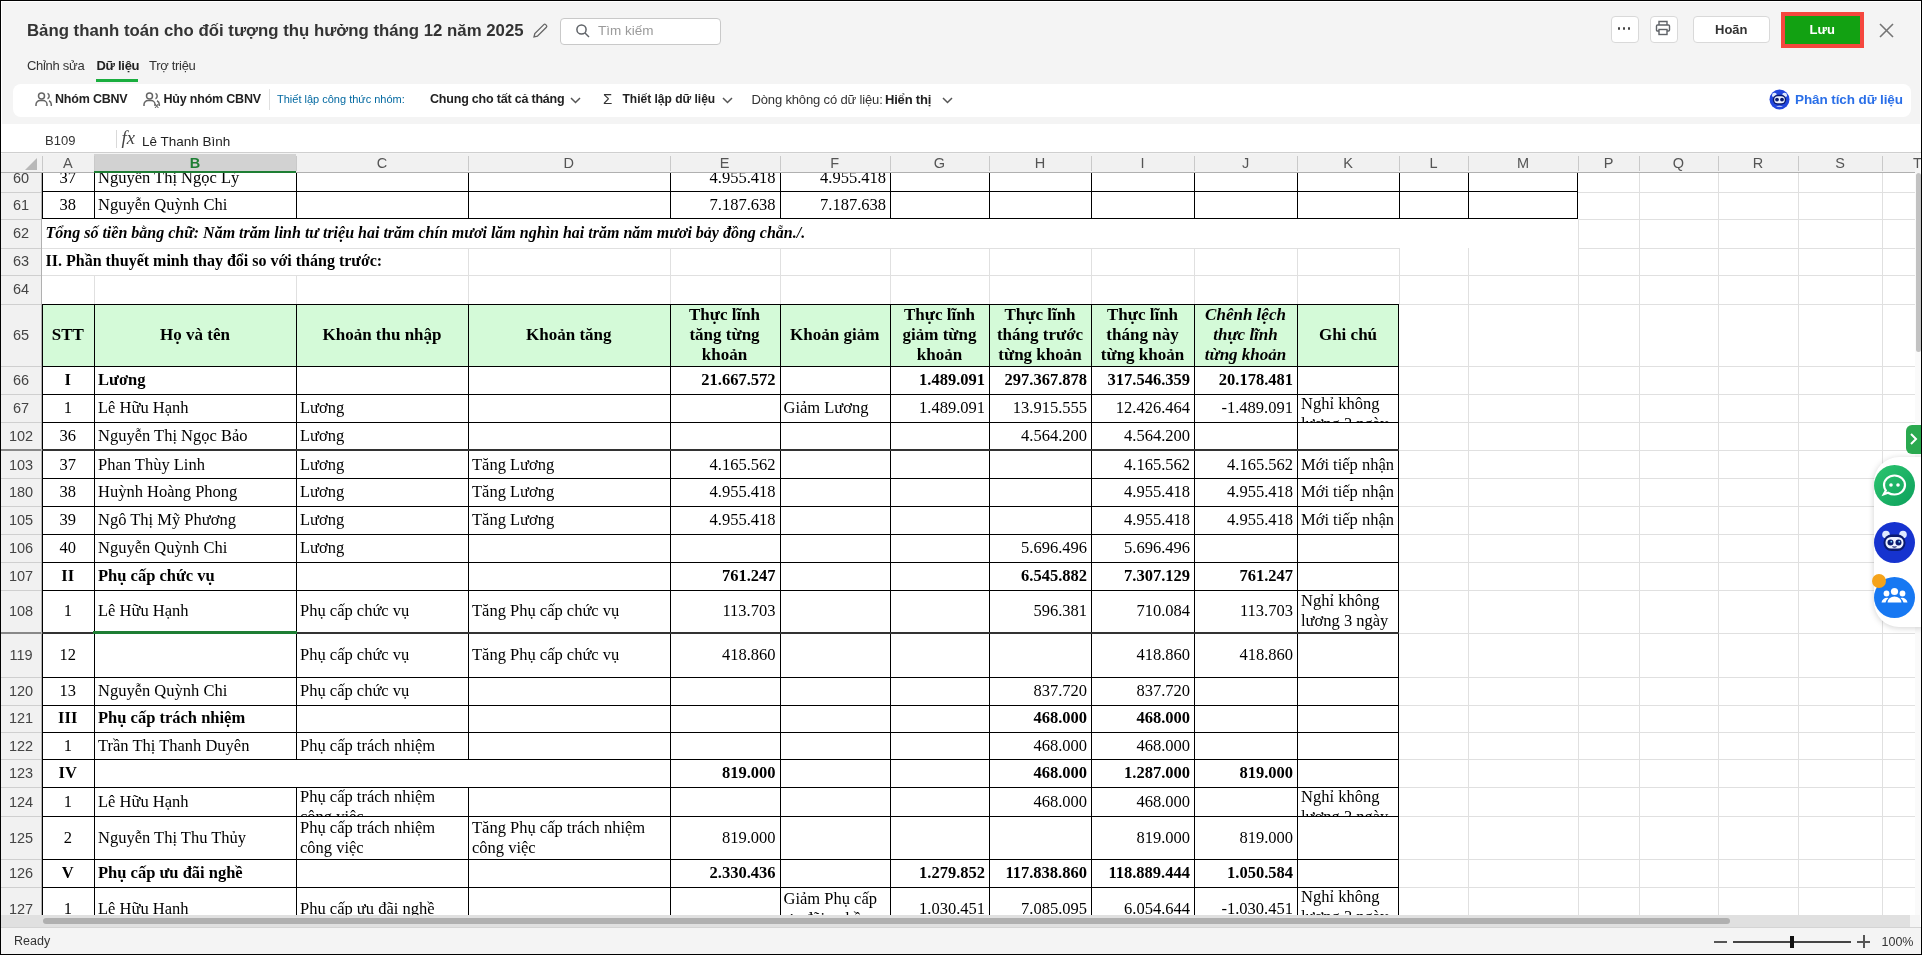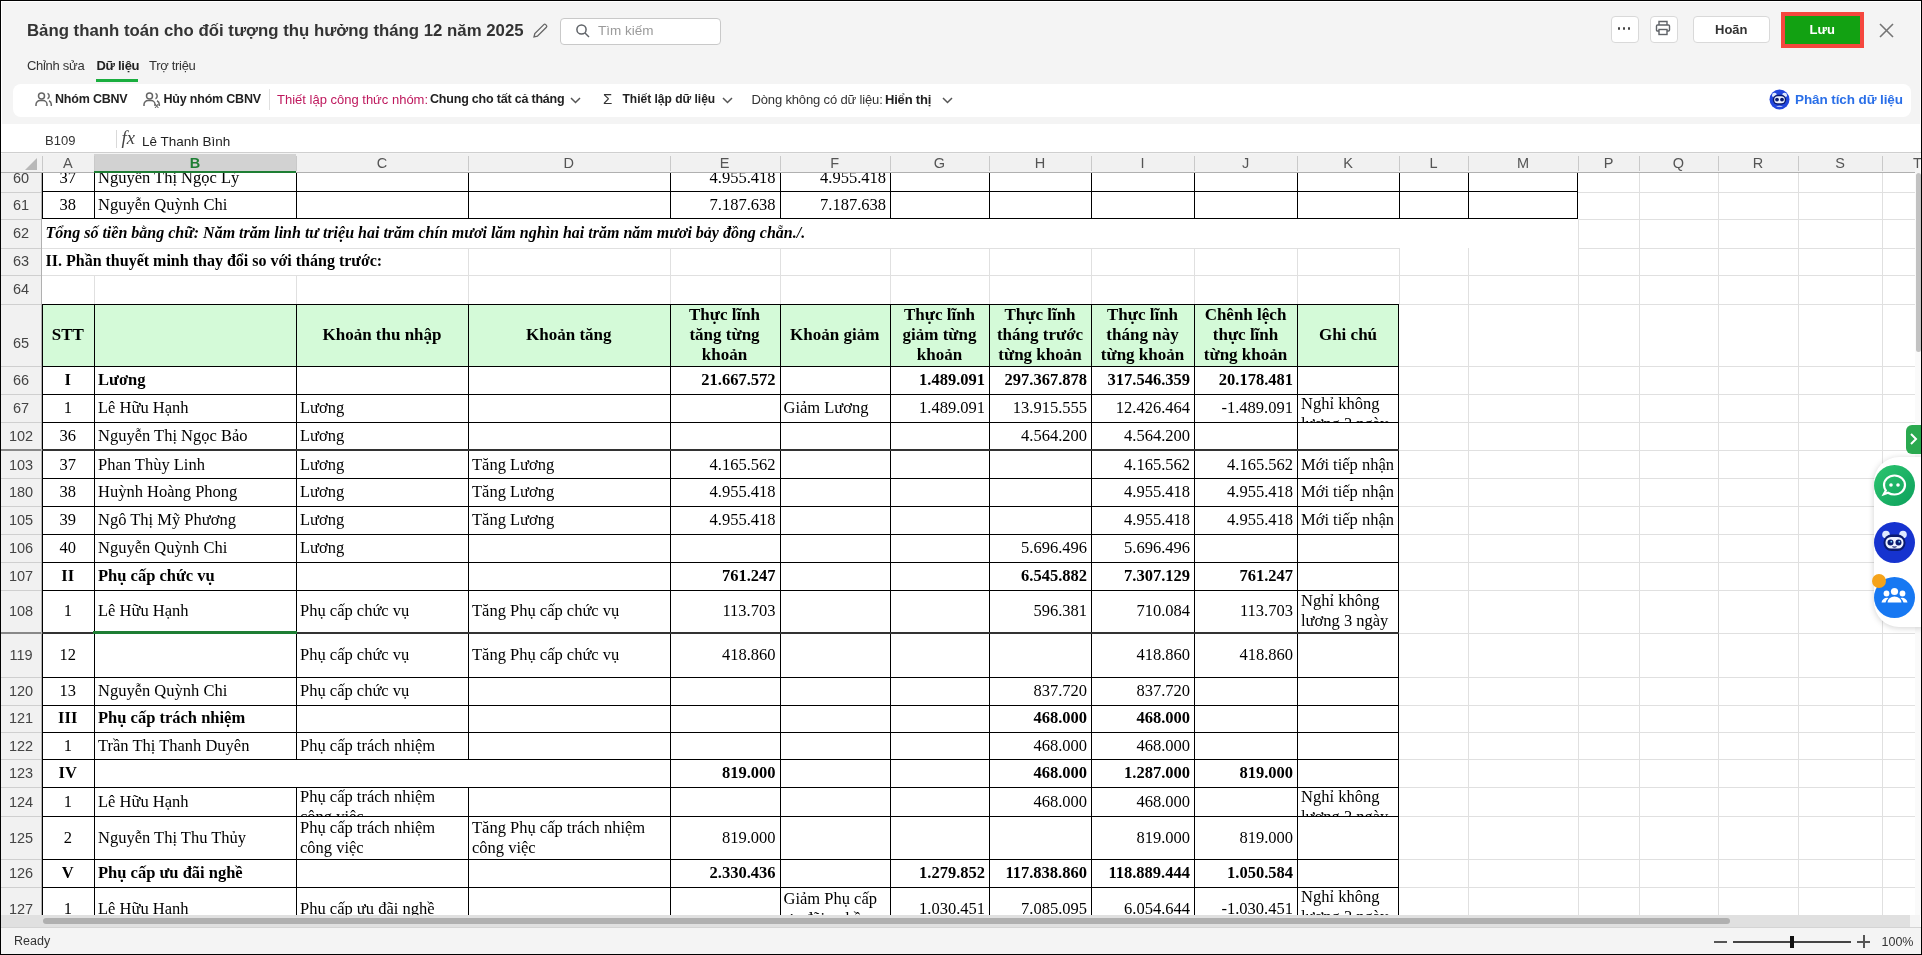--- a/index.html
+++ b/index.html
@@ -57,21 +57,21 @@
     </svg>
 <div class="ab" style="left:54px;top:92px;white-space:nowrap;font-size:12.5px;letter-spacing:-0.2px;font-weight:bold;color:#222;line-height:13px;">Nhóm CBNV</div>
 <svg class="ab" style="left:141px;top:89px;" width="19" height="19" viewBox="0 0 19 19">
 <circle cx="7.5" cy="6" r="3" fill="none" stroke="#666" stroke-width="1.5"></circle>
 <path d="M2 16 v-1.5 a4 4 0 0 1 4-4 h3 a4 4 0 0 1 4 4 V16" fill="none" stroke="#666" stroke-width="1.5"></path>
 <path d="M13.5 3.3 a3 3 0 0 1 0 5.4 M15 10.7 a4 4 0 0 1 2.3 3.6 V16" fill="none" stroke="#666" stroke-width="1.5"></path>
       <text x="12.5" y="17.5" font-size="8" fill="#666" font-weight="bold">x</text>
     </svg>
 <div class="ab" style="left:162.5px;top:92px;white-space:nowrap;font-size:12.5px;letter-spacing:-0.2px;font-weight:bold;color:#222;line-height:13px;">Hủy nhóm CBNV</div>
 <div class="line" style="left:267.5px;top:87.5px;width:1px;height:21px;background:#e0e0e0;"></div>
-<div class="ab" style="left:276px;top:92px;white-space:nowrap;font-size:13px;color:#be185d;line-height:13px;">Thiết lập công thức nhóm:</div>
+<div class="ab" style="left:276px;top:92px;white-space:nowrap;font-size:11px;color:#0369a1;line-height:13px;">Thiết lập công thức nhóm:</div>
 <div class="ab" style="left:429px;top:92px;white-space:nowrap;font-size:12.5px;letter-spacing:-0.2px;font-weight:bold;color:#222;line-height:13px;">Chung cho tất cả tháng</div>
 
 <svg class="ab" style="left:569px;top:96px;" width="11" height="7" viewBox="0 0 11 7">
 <path d="M1 1 L5.5 5.5 L10 1" fill="none" stroke="#555" stroke-width="1.5"></path>
     </svg>
 <div class="ab" style="left:602px;top:90px;white-space:nowrap;font-size:15px;color:#333;line-height:16px;">Σ</div>
 <div class="ab" style="left:621.5px;top:92px;white-space:nowrap;font-size:12px;font-weight:bold;color:#222;line-height:13px;">Thiết lập dữ liệu</div>
 <svg class="ab" style="left:721px;top:96px;" width="11" height="7" viewBox="0 0 11 7">
 <path d="M1 1 L5.5 5.5 L10 1" fill="none" stroke="#555" stroke-width="1.5"></path>
     </svg>
@@ -143,21 +143,21 @@
 <div class="ab" style="left:0;top:-8.0px;width:40px;height:27px;display:flex;align-items:center;justify-content:center;font-size:14.5px;color:#444;">60</div>
 <div class="line" style="left:0;top:19.0px;width:40px;height:1px;background:#cfcfcf;"></div>
 <div class="ab" style="left:0;top:19.0px;width:40px;height:27px;display:flex;align-items:center;justify-content:center;font-size:14.5px;color:#444;">61</div>
 <div class="line" style="left:0;top:46.0px;width:40px;height:1px;background:#cfcfcf;"></div>
 <div class="ab" style="left:0;top:46.0px;width:40px;height:29px;display:flex;align-items:center;justify-content:center;font-size:14.5px;color:#444;">62</div>
 <div class="line" style="left:0;top:75.0px;width:40px;height:1px;background:#cfcfcf;"></div>
 <div class="ab" style="left:0;top:75.0px;width:40px;height:27.5px;display:flex;align-items:center;justify-content:center;font-size:14.5px;color:#444;">63</div>
 <div class="line" style="left:0;top:102.5px;width:40px;height:1px;background:#cfcfcf;"></div>
 <div class="ab" style="left:0;top:102.5px;width:40px;height:28.5px;display:flex;align-items:center;justify-content:center;font-size:14.5px;color:#444;">64</div>
 <div class="line" style="left:0;top:131.0px;width:40px;height:1px;background:#cfcfcf;"></div>
-<div class="ab" style="left:0;top:131.0px;width:40px;height:62px;display:flex;align-items:center;justify-content:center;font-size:14.5px;color:#444;margin-top:8px;">65</div>
+<div class="ab" style="left:0;top:131.0px;width:40px;height:62px;display:flex;align-items:center;justify-content:center;font-size:14.5px;color:#444;">65</div>
 <div class="line" style="left:0;top:193.0px;width:40px;height:1px;background:#cfcfcf;"></div>
 <div class="ab" style="left:0;top:193.0px;width:40px;height:28.5px;display:flex;align-items:center;justify-content:center;font-size:14.5px;color:#444;">66</div>
 <div class="line" style="left:0;top:221.5px;width:40px;height:1px;background:#cfcfcf;"></div>
 <div class="ab" style="left:0;top:221.5px;width:40px;height:27.5px;display:flex;align-items:center;justify-content:center;font-size:14.5px;color:#444;">67</div>
 <div class="line" style="left:0;top:249.0px;width:40px;height:1px;background:#cfcfcf;"></div>
 <div class="ab" style="left:0;top:249.0px;width:40px;height:28.5px;display:flex;align-items:center;justify-content:center;font-size:14.5px;color:#444;">102</div>
 <div class="line" style="left:0;top:277.5px;width:40px;height:1px;background:#cfcfcf;"></div>
 <div class="ab" style="left:0;top:278.5px;width:40px;height:27px;display:flex;align-items:center;justify-content:center;font-size:14.5px;color:#444;">103</div>
 <div class="line" style="left:0;top:305.5px;width:40px;height:1px;background:#cfcfcf;"></div>
 <div class="ab" style="left:0;top:305.5px;width:40px;height:28px;display:flex;align-items:center;justify-content:center;font-size:14.5px;color:#444;">180</div>
@@ -302,28 +302,29 @@
 <div class="line" style="left:295px;top:131.0px;width:1px;height:62px;background:#000;"></div>
 <div class="line" style="left:467px;top:131.0px;width:1px;height:62px;background:#000;"></div>
 <div class="line" style="left:668.5px;top:131.0px;width:1px;height:62px;background:#000;"></div>
 <div class="line" style="left:778.5px;top:131.0px;width:1px;height:62px;background:#000;"></div>
 <div class="line" style="left:889px;top:131.0px;width:1px;height:62px;background:#000;"></div>
 <div class="line" style="left:988px;top:131.0px;width:1px;height:62px;background:#000;"></div>
 <div class="line" style="left:1090px;top:131.0px;width:1px;height:62px;background:#000;"></div>
 <div class="line" style="left:1193px;top:131.0px;width:1px;height:62px;background:#000;"></div>
 <div class="line" style="left:1296px;top:131.0px;width:1px;height:62px;background:#000;"></div>
 <div class="cell ser b hc vc" style="left:44.5px;top:131.0px;width:44.5px;height:62px;font-size:17px;">STT</div>
+<div class="cell ser b hc vc" style="left:97px;top:131.0px;width:194px;height:62px;font-size:17px;">Họ và tên</div>
 <div class="cell ser b hc vc" style="left:299px;top:131.0px;width:164px;height:62px;font-size:17px;">Khoản thu nhập</div>
 <div class="cell ser b hc vc" style="left:471px;top:131.0px;width:193.5px;height:62px;font-size:17px;">Khoản tăng</div>
 <div class="cell ser b hc vc" style="left:672.5px;top:131.0px;width:102.0px;height:62px;font-size:17px;">Thực lĩnh<br>tăng từng<br>khoản</div>
 <div class="cell ser b hc vc" style="left:782.5px;top:131.0px;width:102.5px;height:62px;font-size:17px;">Khoản giảm</div>
 <div class="cell ser b hc vc" style="left:893px;top:131.0px;width:91px;height:62px;font-size:17px;">Thực lĩnh<br>giảm từng<br>khoản</div>
 <div class="cell ser b hc vc" style="left:992px;top:131.0px;width:94px;height:62px;font-size:17px;">Thực lĩnh<br>tháng trước<br>từng khoản</div>
 <div class="cell ser b hc vc" style="left:1094px;top:131.0px;width:95px;height:62px;font-size:17px;">Thực lĩnh<br>tháng này<br>từng khoản</div>
-<div class="cell ser b hc vc" style="left:1197px;top:131.0px;width:95px;height:62px;font-size:17px;">Chênh lệch<br>thực lĩnh<br>từng khoản</div>
+<div class="cell ser b hc vc" style="left:1197px;top:131.0px;width:95px;height:62px;font-size:17px;font-style:italic;">Chênh lệch<br>thực lĩnh<br>từng khoản</div>
 <div class="cell ser b hc vc" style="left:1300px;top:131.0px;width:94px;height:62px;font-size:17px;">Ghi chú</div>
 <div class="cell ser hc vc" style="left:44.5px;top:-8.0px;width:44.5px;height:27px;font-size:16.5px;">37</div>
 <div class="cell ser hl vc" style="left:97px;top:-8.0px;width:194px;height:27px;font-size:16.5px;">Nguyễn Thị Ngọc Lý</div>
 <div class="cell ser hr vc" style="left:672.5px;top:-8.0px;width:102.0px;height:27px;font-size:16.5px;">4.955.418</div>
 <div class="cell ser hr vc" style="left:782.5px;top:-8.0px;width:102.5px;height:27px;font-size:16.5px;">4.955.418</div>
 <div class="cell ser hc vc" style="left:44.5px;top:19.0px;width:44.5px;height:27px;font-size:16.5px;">38</div>
 <div class="cell ser hl vc" style="left:97px;top:19.0px;width:194px;height:27px;font-size:16.5px;">Nguyễn Quỳnh Chi</div>
 <div class="cell ser hr vc" style="left:672.5px;top:19.0px;width:102.0px;height:27px;font-size:16.5px;">7.187.638</div>
 <div class="cell ser hr vc" style="left:782.5px;top:19.0px;width:102.5px;height:27px;font-size:16.5px;">7.187.638</div>
 <div class="cell ser b hl vc" style="left:44.5px;top:46.0px;width:1528.5px;height:29px;font-size:16px;">

